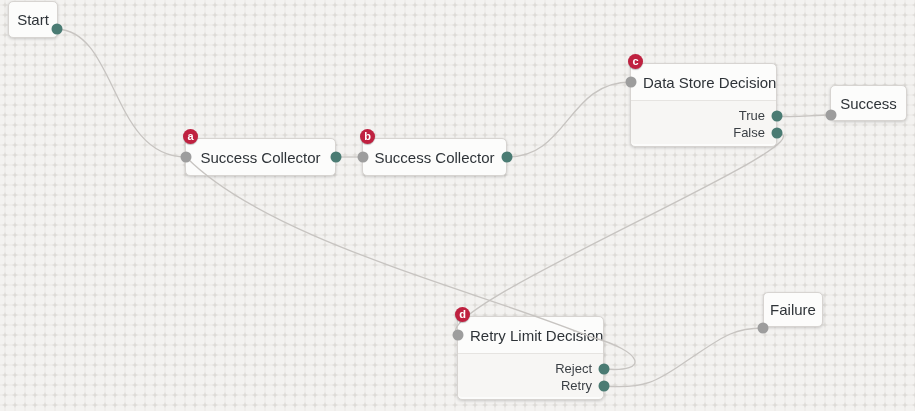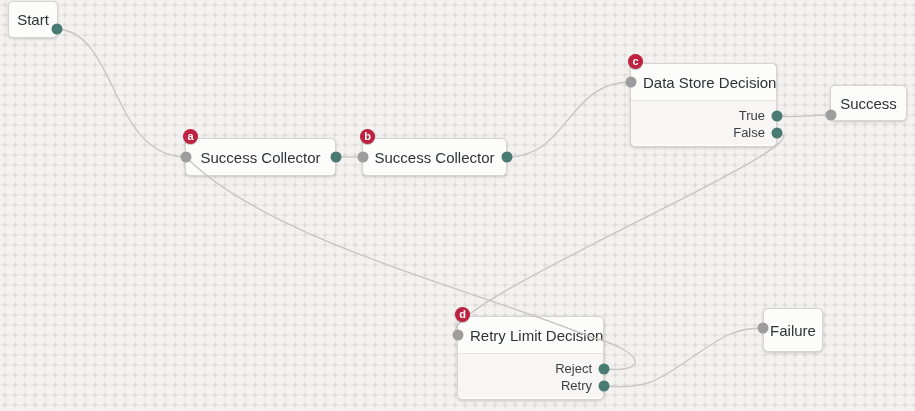--- a/index.html
+++ b/index.html
@@ -53,21 +53,21 @@
     font-size:11px; font-weight:bold; line-height:15px; text-align:center;
     z-index:3; box-shadow:0 1px 1px rgba(0,0,0,.25);
   }
   
   #node-start   { left:8px;   top:1px;  width:50px;  height:37px; }
   #node-uc      { left:185px; top:138px; width:151px; height:38px; }
   #node-pc      { left:362px; top:138px; width:145px; height:38px; }
   #node-dsd     { left:630px; top:63px;  width:147px; height:84px; }
   #node-rld     { left:457px; top:316px; width:147px; height:84px; }
   #node-success { left:830px; top:85px;  width:77px;  height:36px; }
-  #node-failure { left:763px; top:308px; width:60px;  height:44px; }
+  #node-failure { left:763px; top:292px; width:60px;  height:35px; }
 </style>
 </head>
 <body>
 
 <div class="canvas">
 
   <svg class="bg" width="915" height="411">
     <defs>
       <pattern id="grid" width="10" height="10" patternUnits="userSpaceOnUse">
         <path class="grid-line" d="M5 0 V10 M0 5 H10"></path>

